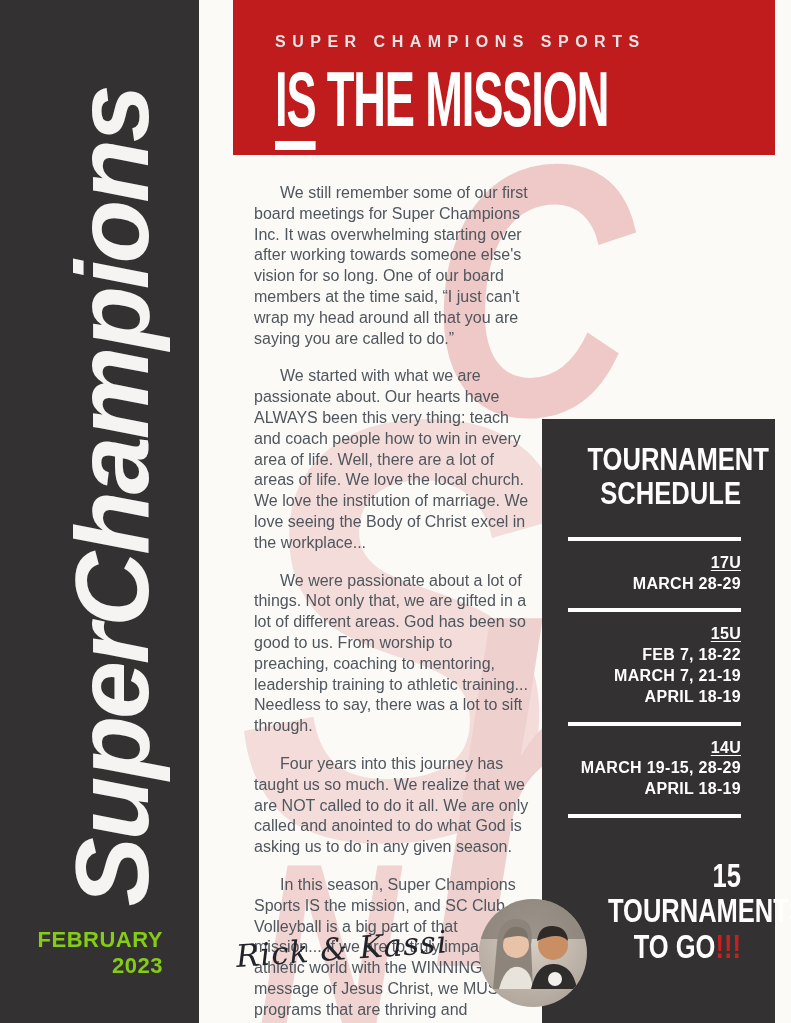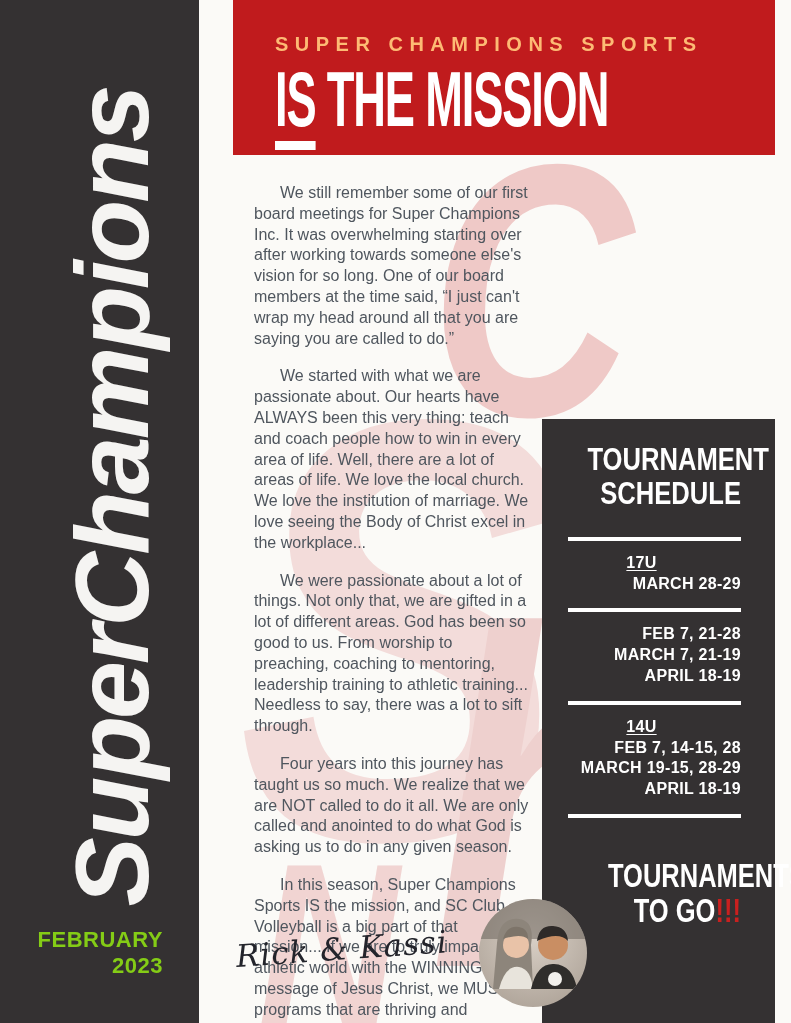--- a/index.html
+++ b/index.html
@@ -13,21 +13,21 @@
   .brand-vertical {
     position:absolute; left:112px; top:497px;
     transform:translate(-50%,-50%) rotate(-90deg);
     white-space:nowrap; color:#f5f4f2;
     font-size:104px; font-weight:bold; font-style:italic; letter-spacing:-3px;
   }
   .sidebar-date { position:absolute; right:36px; bottom:44px; text-align:right;
     color:#84cc16; font-weight:bold; font-size:22px; line-height:1.18; letter-spacing:.5px; }
   
   .red-header { position:absolute; left:233px; top:0; width:542px; height:155px; background:#c01b1d; z-index:2; }
-  .kicker { position:absolute; left:42px; top:33px; color:#fdba74; font-size:20px; font-weight:bold; letter-spacing:6.5px; white-space:nowrap; }
+  .kicker { position:absolute; left:42px; top:33px; color:#e5e5e5; font-size:16px; font-weight:bold; letter-spacing:6.5px; white-space:nowrap; }
   .mission { position:absolute; left:42px; top:60px; color:#fff; font-size:78px; font-weight:bold;
     white-space:nowrap; line-height:1; letter-spacing:-2px;
     transform:scaleX(0.58); transform-origin:left center; }
   .is-underline { display:inline-block; border-bottom:9px solid #fff; padding-bottom:3px; }
   
   .wm { position:absolute; z-index:1; font-weight:bold; font-style:italic; line-height:1;
     transform-origin:left top; pointer-events:none; user-select:none; }
   .wm1 { left:430px; top:110px; font-size:360px; color:#efc9c7; transform:scaleX(.78); }
   .wm2 { left:238px; top:330px; font-size:600px; color:#f3dcda; transform:scaleX(.82); }
   .wm3 { left:430px; top:560px; font-size:480px; color:#eed0ce; transform:scaleX(.8); }
@@ -39,21 +39,21 @@
   .article p { margin:17px; text-indent:26px; }
   
   .schedule { position:absolute; left:542px; top:419px; width:233px; height:604px;
     background:#343132; color:#fff; text-align:right; z-index:2; }
   .sched-title { padding:24px 34px 0 0; font-size:32px; font-weight:bold; line-height:1.06; white-space:nowrap; }
   .cond { display:inline-block; transform:scaleX(.8); transform-origin:right center; }
   .cond2 { display:inline-block; transform:scaleX(.75); transform-origin:right center; }
   .sched-divider { height:4px; background:#fff; margin:26px 34px 12px 26px; }
   .sched-divider.mid { margin-top:14px; }
   .age-group { padding-right:34px; font-size:16px; font-weight:bold; line-height:1.3; letter-spacing:.3px; }
-  .age-label { text-decoration:underline; text-underline-offset:2px;text-align:center; }
+  .age-label { text-decoration:underline; text-underline-offset:2px; }
   .countdown { padding:28px 34px 0 0; font-size:34px; font-weight:bold; line-height:1.04; white-space:nowrap; }
   .bang { color:#c9201f; }
   
   .photo { position:absolute; left:479px; top:899px; width:108px; height:108px;
     border-radius:50%; overflow:hidden; z-index:4; }
   .photo svg { display:block; }
   .signature { position:absolute; left:236px; top:938px; z-index:4;
     font-family:"DejaVu Serif", serif; font-style:italic; font-size:31px;
     color:#23242b; letter-spacing:1px; transform:rotate(-4deg); transform-origin:left center; }
 </style>
@@ -98,36 +98,37 @@
     </div>
 
     <div class="sched-divider"></div>
     <div class="age-group">
       <div class="age-label">17U</div>
       <div>MARCH 28-29</div>
     </div>
 
     <div class="sched-divider mid"></div>
     <div class="age-group">
-      <div>FEB 7, 21-28</div>
+      <div class="age-label">15U</div>
+      <div>FEB 7, 18-22</div>
       <div>MARCH 7, 21-19</div>
       <div>APRIL 18-19</div>
     </div>
 
     <div class="sched-divider mid"></div>
     <div class="age-group">
       <div class="age-label">14U</div>
-      <div>FEB 7, 14-15, 28</div>
       <div>MARCH 19-15, 28-29</div>
       <div>APRIL 18-19</div>
     </div>
 
     <div class="sched-divider mid"></div>
 
     <div class="countdown">
+      <div><span class="cond2">15</span></div>
       <div><span class="cond2">TOURNAMENTS</span></div>
       <div><span class="cond2"><span>TO GO</span><span class="bang">!!!</span></span></div>
     </div>
   </div>
 
   <div class="photo">
     <svg width="108" height="108" viewBox="0 0 108 108">
       <defs>
         <radialGradient id="bgph" cx="50%" cy="35%" r="80%">
           <stop offset="0%" stop-color="#d9d0c6"></stop>

